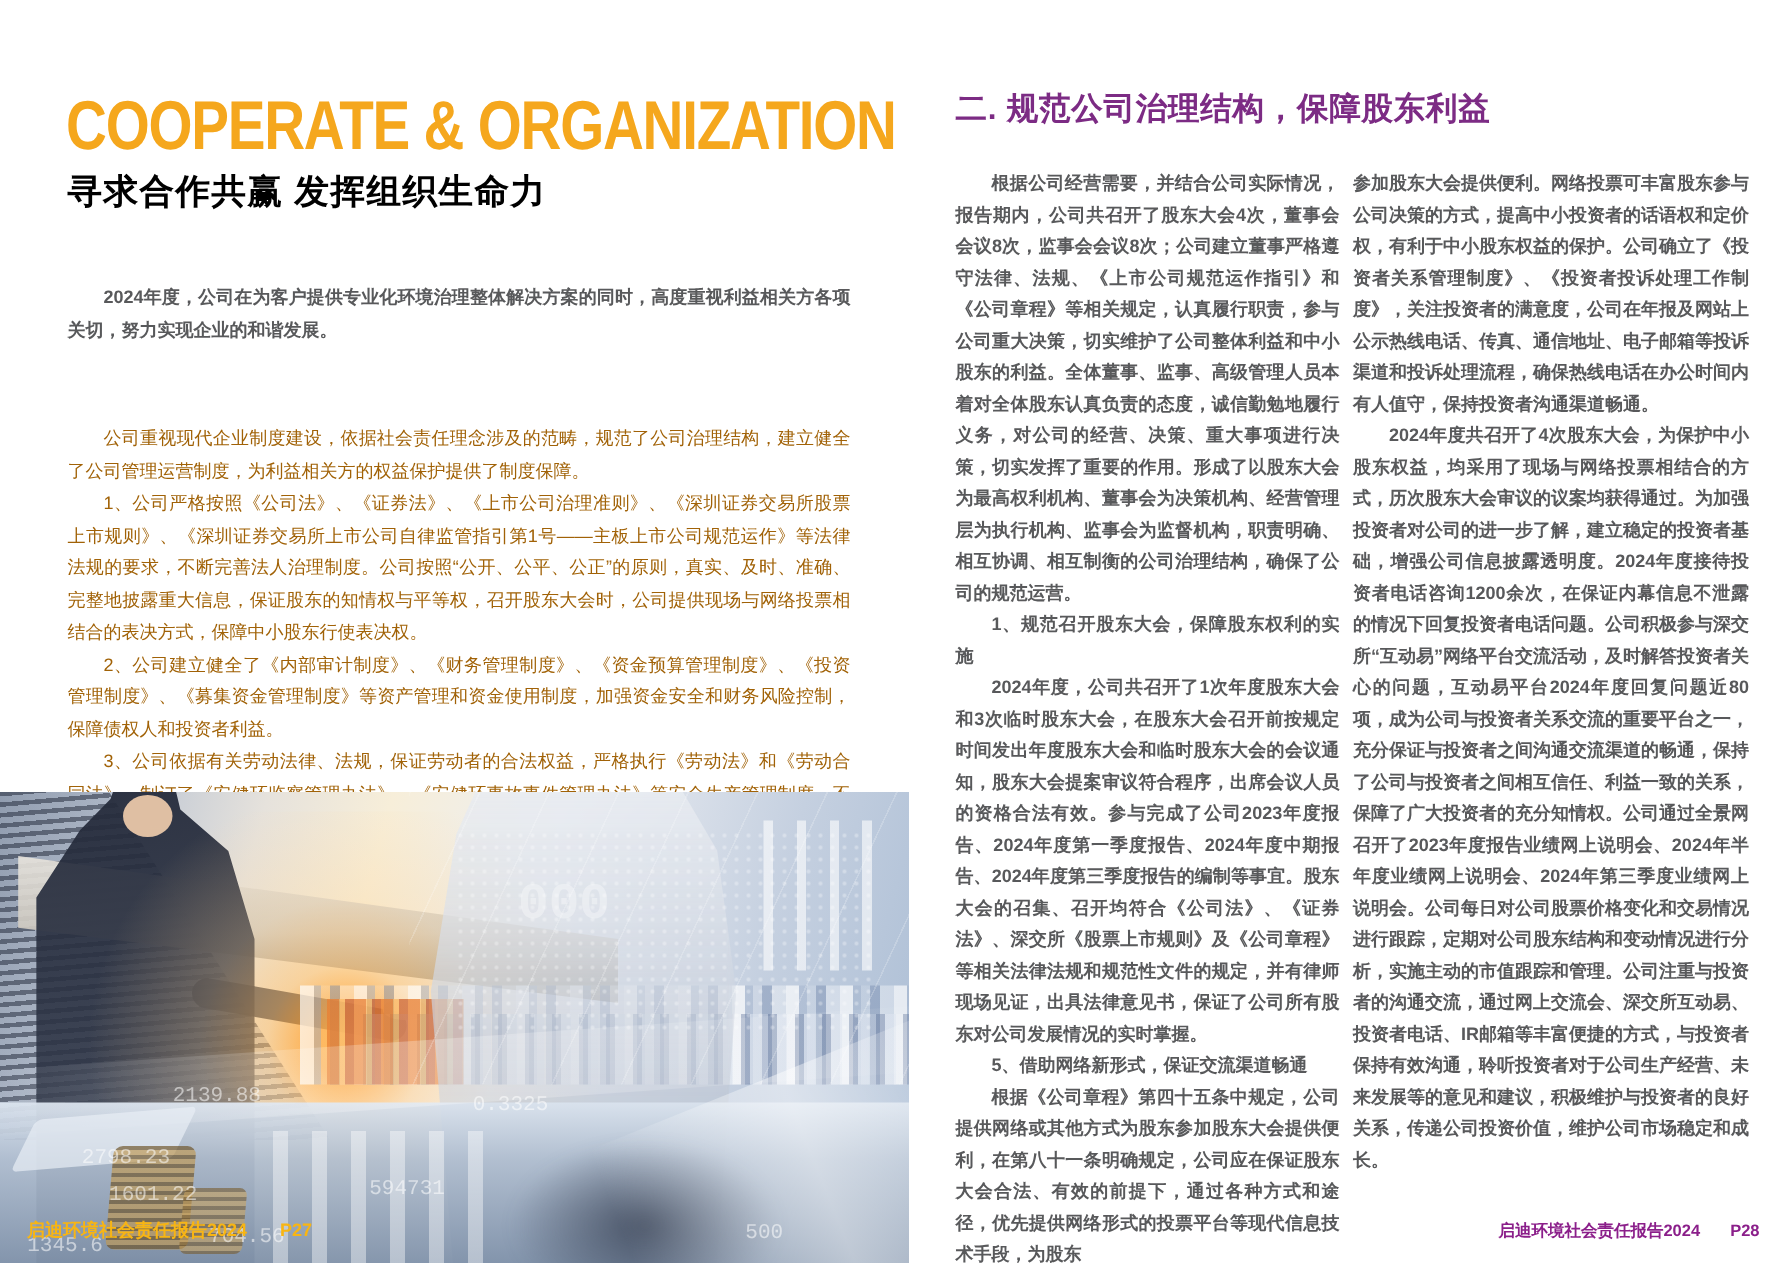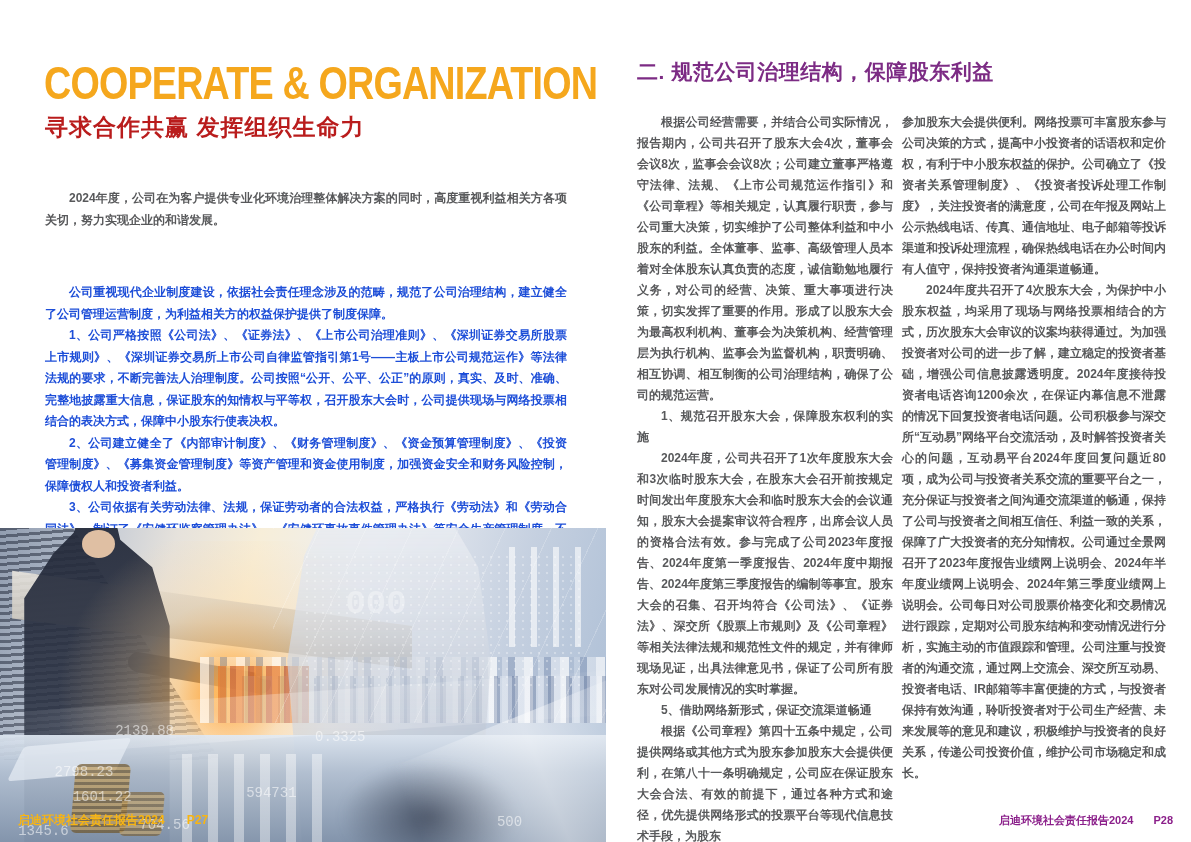--- a/index.html
+++ b/index.html
@@ -2,26 +2,26 @@
 <html><head>
 <meta charset="utf-8">
 <style>
   * { margin:0; padding:0; box-sizing:border-box; }
   html,body { width:1191px; height:842px; background:#ffffff; font-family:"Liberation Sans", sans-serif; }
   .sheet { position:relative; width:1191px; height:842px; background:#fff; overflow:hidden; }
 
   
   .title-en { position:absolute; left:44px; top:56px; font-size:46px; font-weight:bold; color:#f5a71d;
               letter-spacing:-1px; white-space:nowrap; transform:scale(0.82,1); transform-origin:left top; }
-  .subtitle-cn { position:absolute; left:45px; top:112px; font-size:23px; font-weight:bold; color:#b91c1c; letter-spacing:1px; }
+  .subtitle-cn { position:absolute; left:45px; top:112px; font-size:23px; font-weight:bold; color:#000000; letter-spacing:1px; }
   .intro-p { position:absolute; left:45px; top:188px; width:522px; font-size:12px; line-height:21.5px;
              font-weight:bold; color:#58595b; text-align:justify; text-indent:2em; word-break:break-all; }
   .sec1-head { position:absolute; left:45px; top:244px; font-size:23px; font-weight:bold; color:#7c2b84; letter-spacing:1px; }
   .left-body { position:absolute; left:45px; top:282px; width:522px; font-size:12px; line-height:21.5px;
-               font-weight:bold; color:#1d4ed8; text-align:justify; word-break:break-all; }
+               font-weight:normal; color:#a16207; text-align:justify; word-break:break-all; }
   .left-body p { text-indent:2em; }
 
   
   .photo { position:absolute; left:0; top:528px; width:606px; height:314px; overflow:hidden;
            background:linear-gradient(105deg,#8e9cb2 0%,#b6c1d2 10%,#e6e2dc 26%,#f7eed9 38%,#eceef2 55%,#c5d0e0 78%,#a9bcd4 100%); }
   .photo > div, .photo > span { position:absolute; }
   .ph-wall { left:0; top:0; width:40%; height:74%; opacity:.8;
              background:repeating-linear-gradient(175deg, rgba(59,66,82,.85) 0 3px, rgba(150,158,172,.5) 3px 7px);
              clip-path:polygon(0 0, 30% 0, 100% 115%, 0 100%); }
   .ph-roof { left:2%; top:8%; width:66%; height:40%; opacity:.92;

